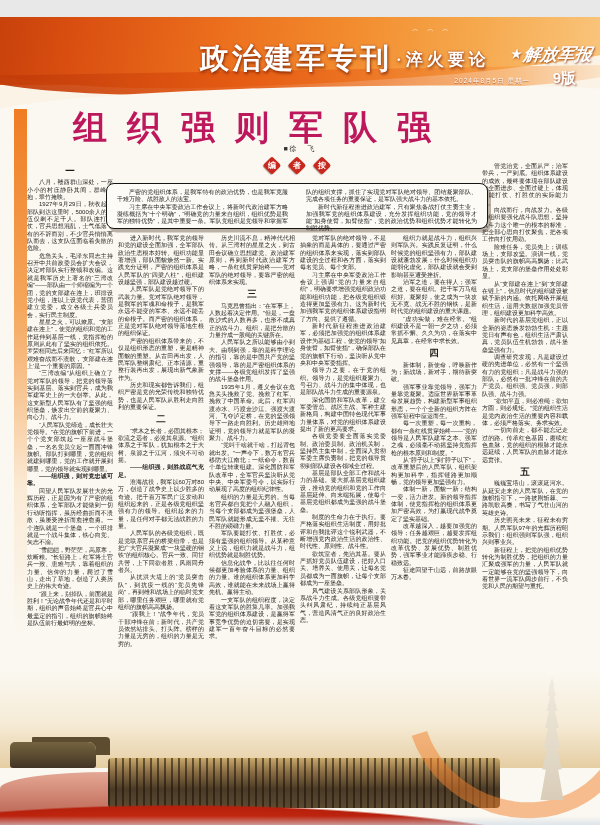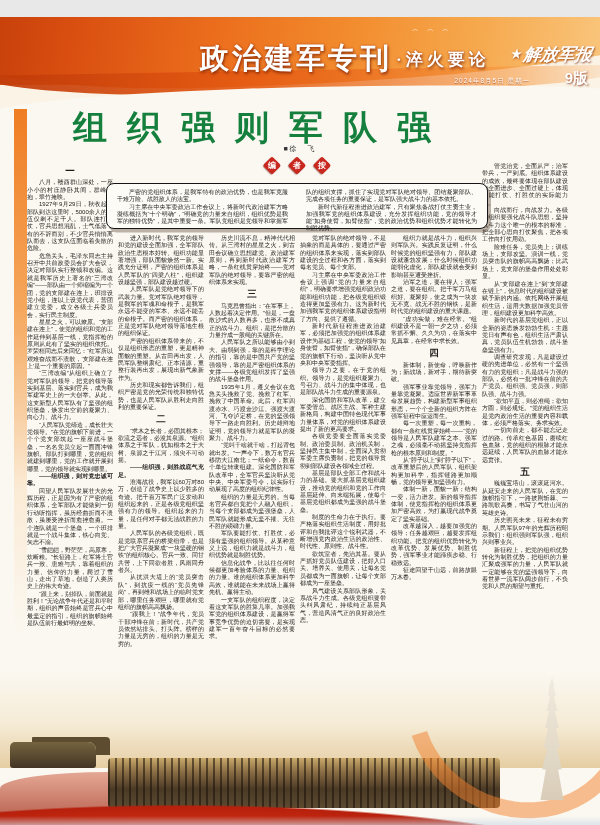--- a/index.html
+++ b/index.html
@@ -27,30 +27,30 @@
          font-family:"Liberation Serif",serif;font-weight:bold;
          text-shadow:1px 2px 3px rgba(110,25,0,.65),0 0 2px rgba(150,40,0,.8);}
   .edition-title .main{font-size:29px;letter-spacing:3px;}
   .edition-title .sub{font-size:17px;letter-spacing:4px;vertical-align:3px;margin-left:4px;}
   .masthead{position:absolute;right:8px;top:26px;z-index:5;color:#fff;font-family:"Liberation Serif",serif;
          font-weight:bold;font-style:italic;font-size:17px;transform:skewX(-8deg);white-space:nowrap;
          text-shadow:1px 1px 2px rgba(120,30,0,.7);}
   .masthead .star{font-style:normal;font-size:12px;margin-right:2px;vertical-align:2px;}
   .dateline{position:absolute;right:70px;top:60px;z-index:5;color:#fff;font-size:6.5px;letter-spacing:1px;
          text-shadow:0 1px 1px rgba(120,30,0,.6);}
-  .page-number{position:absolute;right:12px;top:52px;z-index:5;color:#fff;font-weight:bold;font-size:15px;
+  .page-number{position:absolute;right:24px;top:52px;z-index:5;color:#fff;font-weight:bold;font-size:15px;
          text-shadow:1px 1px 2px rgba(120,30,0,.7);}
   .birds{position:absolute;right:148px;top:7px;z-index:5;color:rgba(255,255,255,.85);font-size:7px;letter-spacing:3px;}
   
   .left-ribbon{position:absolute;left:14px;top:90px;width:13px;height:530px;z-index:1;transform:skewY(-1deg);
          background:linear-gradient(180deg,#ef7c22,#f5a75c 38%,rgba(250,205,150,.3) 72%,rgba(250,205,150,0));
          border-radius:0 0 60% 60% / 0 0 30px 30px;}
   
   .headline{position:absolute;top:88px;left:0;width:504px;margin:0;text-align:center;z-index:5;
-         font-family:"Liberation Serif",serif;font-weight:900;font-size:34px;color:#15803d;
+         font-family:"Liberation Serif",serif;font-weight:900;font-size:34px;color:#be185d;
          letter-spacing:20px;text-indent:20px;}
   .author{position:absolute;top:127px;left:0;width:600px;text-align:center;z-index:5;
          font-size:7px;color:#333;letter-spacing:2px;}
   
   .editor-note{position:absolute;left:106px;top:166px;width:382px;height:46px;z-index:6;
          background:#fdfbf5;border:1.5px solid #151515;border-radius:8px;
          box-shadow:3px 3.5px 0 rgba(70,45,30,.35);padding:5px 10px;box-sizing:border-box;}
   .badges{position:absolute;top:-25px;left:50%;transform:translateX(-50%);display:flex;gap:12px;}
   .badge{width:13px;height:13px;background:#c8281e;transform:rotate(45deg);border-radius:2px;
          display:flex;align-items:center;justify-content:center;box-shadow:0 1px 1px rgba(100,20,10,.5);}

